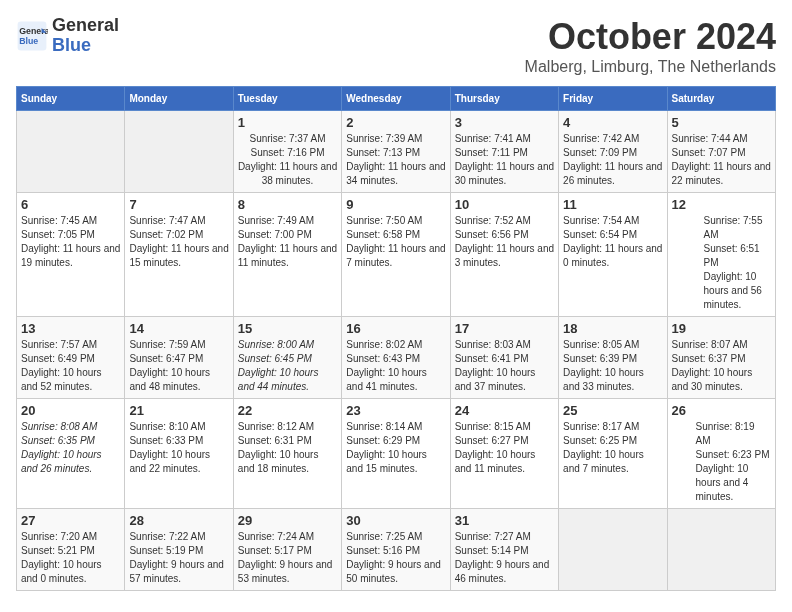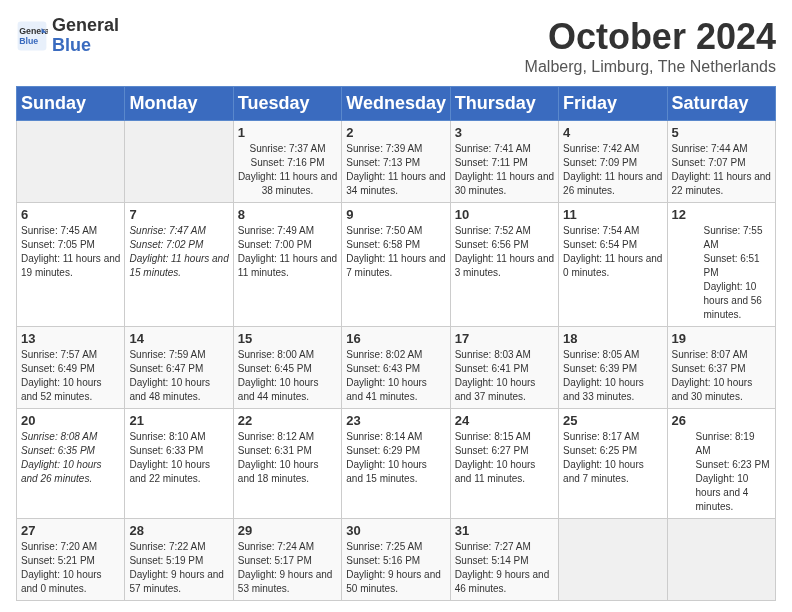--- a/index.html
+++ b/index.html
@@ -44,21 +44,21 @@
       color: #555;
     }
     table {
       width: 100%;
       border-collapse: collapse;
       table-layout: fixed;
     }
     thead tr th {
       background-color: #3a6bbf;
       color: #fff;
-      font-size: 18px;
+      font-size: 10px;
       font-weight: bold;
       padding: 6px 4px;
       text-align: left;
       border: 1px solid #5a88cc;
     }
     tbody tr td {
       border: 1px solid #ccc;
       vertical-align: top;
       padding: 4px;
       font-size: 10.5px;
@@ -157,21 +157,21 @@
       </tr>
       <tr>
         <td>
           <span class="day-number">6</span>
           <div class="day-info" style="white-space: pre-line;">Sunrise: 7:45 AM
 Sunset: 7:05 PM
 Daylight: 11 hours and 19 minutes.</div>
         </td>
         <td>
           <span class="day-number">7</span>
-          <div class="day-info" style="white-space: pre-line; font-style: italic;">Sunrise: 7:47 AM
+          <div class="day-info" style="white-space: pre-line;">Sunrise: 7:47 AM
 Sunset: 7:02 PM
 Daylight: 11 hours and 15 minutes.</div>
         </td>
         <td>
           <span class="day-number">8</span>
           <div class="day-info" style="white-space: pre-line;">Sunrise: 7:49 AM
 Sunset: 7:00 PM
 Daylight: 11 hours and 11 minutes.</div>
         </td>
         <td>
@@ -207,21 +207,21 @@
 Daylight: 10 hours and 52 minutes.</div>
         </td>
         <td>
           <span class="day-number">14</span>
           <div class="day-info" style="white-space: pre-line;">Sunrise: 7:59 AM
 Sunset: 6:47 PM
 Daylight: 10 hours and 48 minutes.</div>
         </td>
         <td>
           <span class="day-number">15</span>
-          <div class="day-info" style="white-space: pre-line;">Sunrise: 8:00 AM
+          <div class="day-info" style="white-space: pre-line; font-style: italic;">Sunrise: 8:00 AM
 Sunset: 6:45 PM
 Daylight: 10 hours and 44 minutes.</div>
         </td>
         <td>
           <span class="day-number">16</span>
           <div class="day-info" style="white-space: pre-line;">Sunrise: 8:02 AM
 Sunset: 6:43 PM
 Daylight: 10 hours and 41 minutes.</div>
         </td>
         <td>

